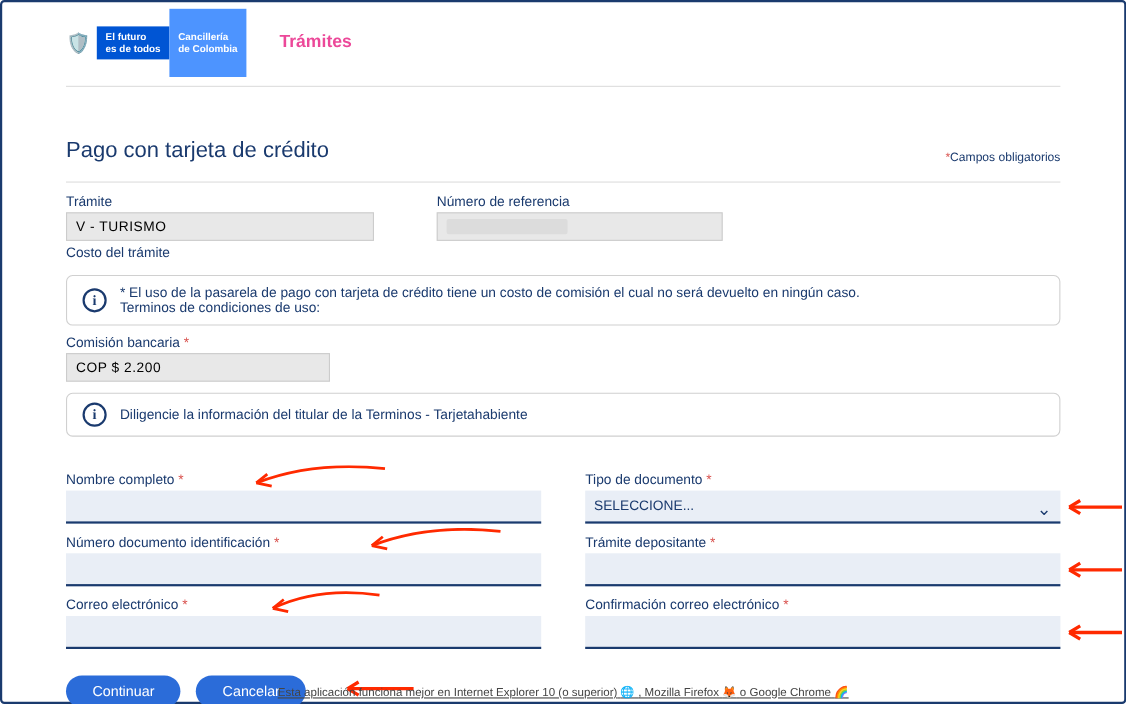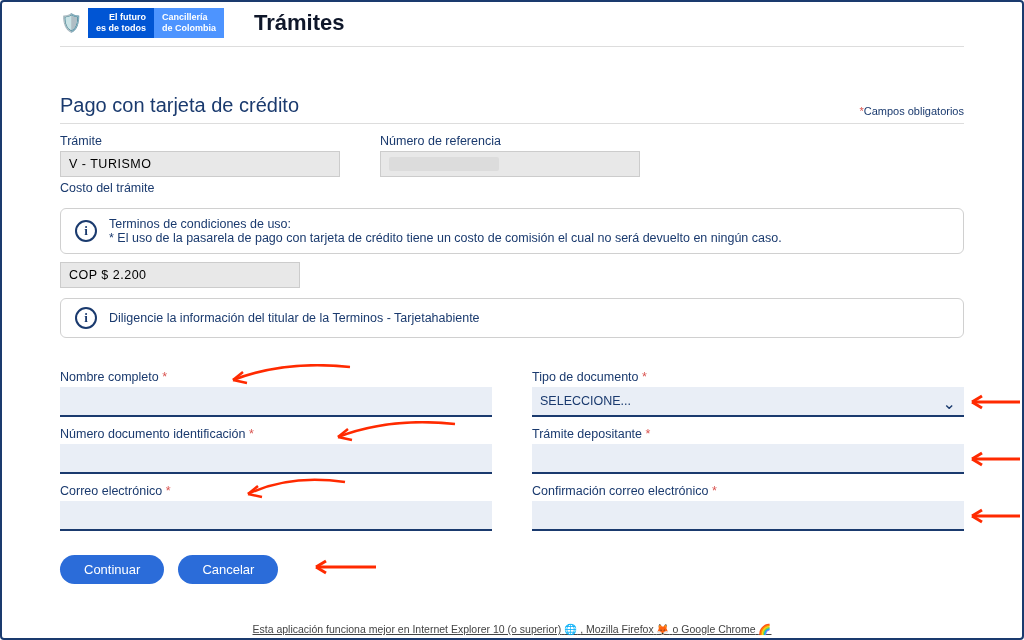--- a/index.html
+++ b/index.html
@@ -34,59 +34,58 @@
       font-size: 18px;
       margin-right: 4px;
     }
     .logo-block1 {
       background: #0055d4;
       color: #fff;
       font-size: 9px;
       line-height: 1.2;
       padding: 4px 8px;
       font-weight: 600;
-      text-align: right;
     }
     .logo-block2 {
       background: #4d94ff;
       color: #fff;
       font-size: 9px;
       line-height: 1.2;
-      padding: 4px 8px;
+      padding: 20px 8px;
       font-weight: 600;
     }
     .header-title {
       margin-left: 30px;
-      color: #0f172a;
-      font-size: 22px;
+      color: #ec4899;
+      font-size: 16px;
       font-weight: 600;
     }
     .page-title-row {
       display: flex;
       justify-content: space-between;
       align-items: flex-end;
       margin-top: 14px;
       border-bottom: 1px solid #ddd;
-      padding-bottom: 6px;
+      padding-bottom: 16px;
     }
     .page-title {
       color: #1a3a6e;
       font-size: 20px;
       font-weight: 500;
     }
     .required-note {
       font-size: 11px;
       color: #1a3a6e;
       margin-top: 44px;
     }
     .required-note .ast { color: #d9534f; }
     .form-area { margin-top: 10px; }
     .row {
       display: flex;
-      gap: 40px;
+      gap: 57px;
       margin-bottom: 4px;
     }
     .col { flex: 1; position: relative; }
     .label {
       color: #1a3a6e;
       font-size: 12.5px;
       margin-bottom: 3px;
       display: block;
     }
     .ast { color: #d9534f; }
@@ -244,27 +243,28 @@
 
     <div class="row">
       <div class="col" style="max-width:240px">
         <label class="label">Costo del trámite</label>
       </div>
     </div>
 
     <div class="info-box">
       <div class="info-icon">i</div>
       <div>
+        <div>* El uso de la pasarela de pago con tarjeta de crédito tiene un costo de comisión el cual no será devuelto en ningún caso.</div>
         <div>Terminos de condiciones de uso:</div>
-        <div>* El uso de la pasarela de pago con tarjeta de crédito tiene un costo de comisión el cual no será devuelto en ningún caso.</div>
       </div>
     </div>
 
     <div class="row">
       <div class="col" style="max-width:240px">
+        <label class="label"><span>Comisión bancaria</span> <span class="ast">*</span></label>
         <div class="readonly">COP  $ 2.200</div>
       </div>
     </div>
 
     <div class="info-box">
       <div class="info-icon">i</div>
       <div>Diligencie la información del titular de la Terminos - Tarjetahabiente</div>
     </div>
 
     <div class="two-col">

